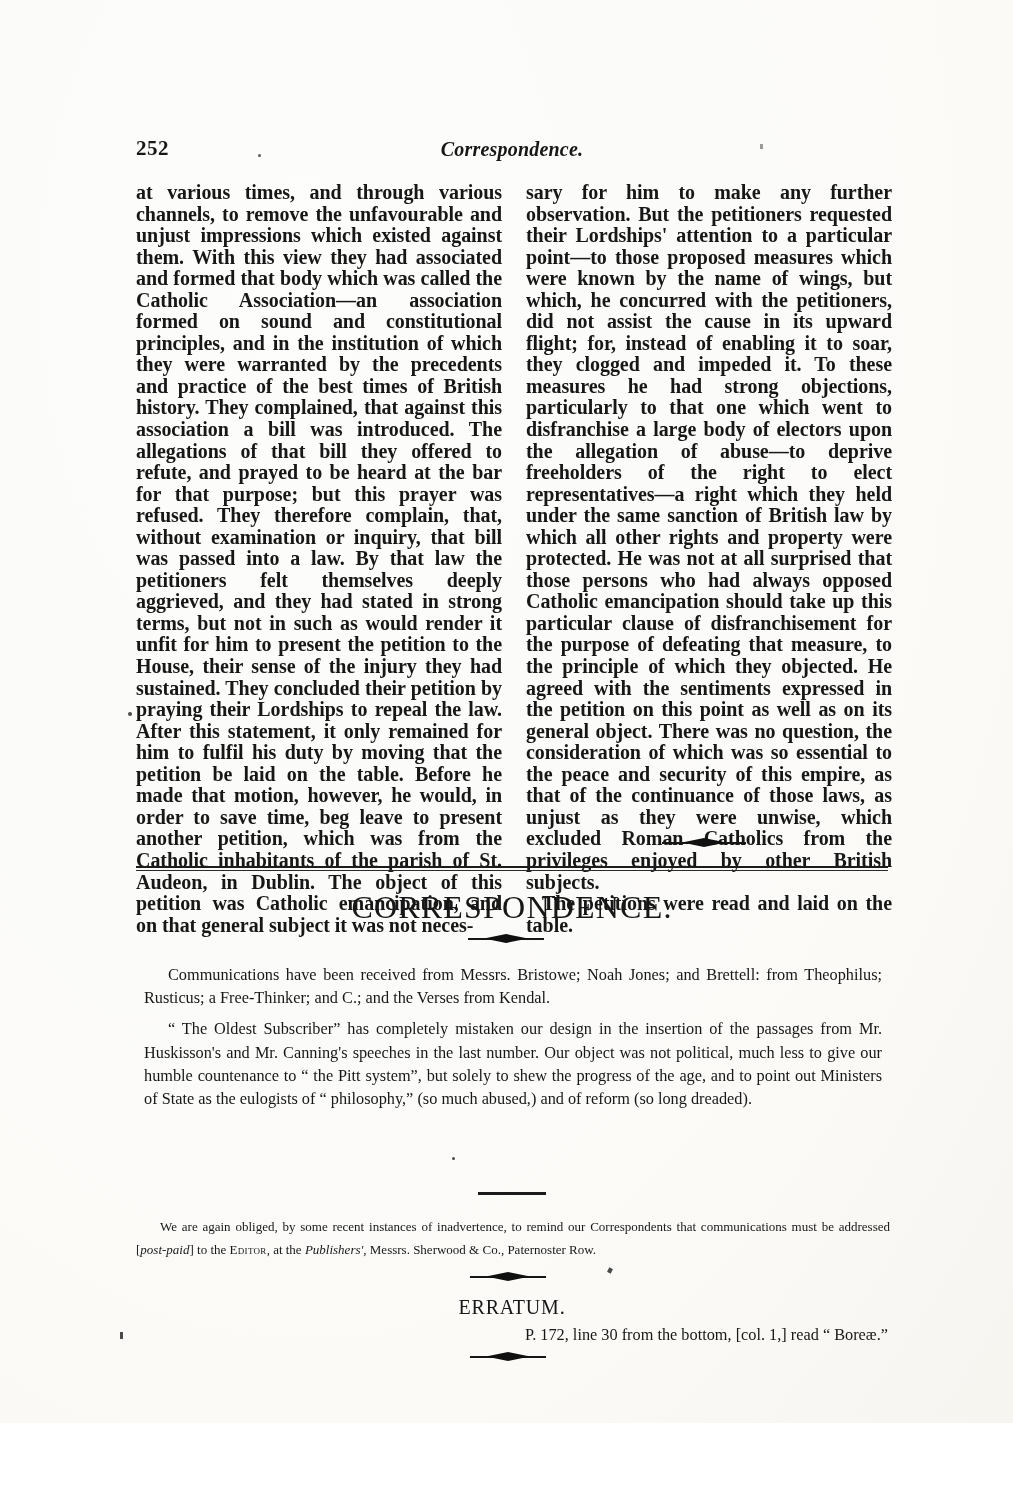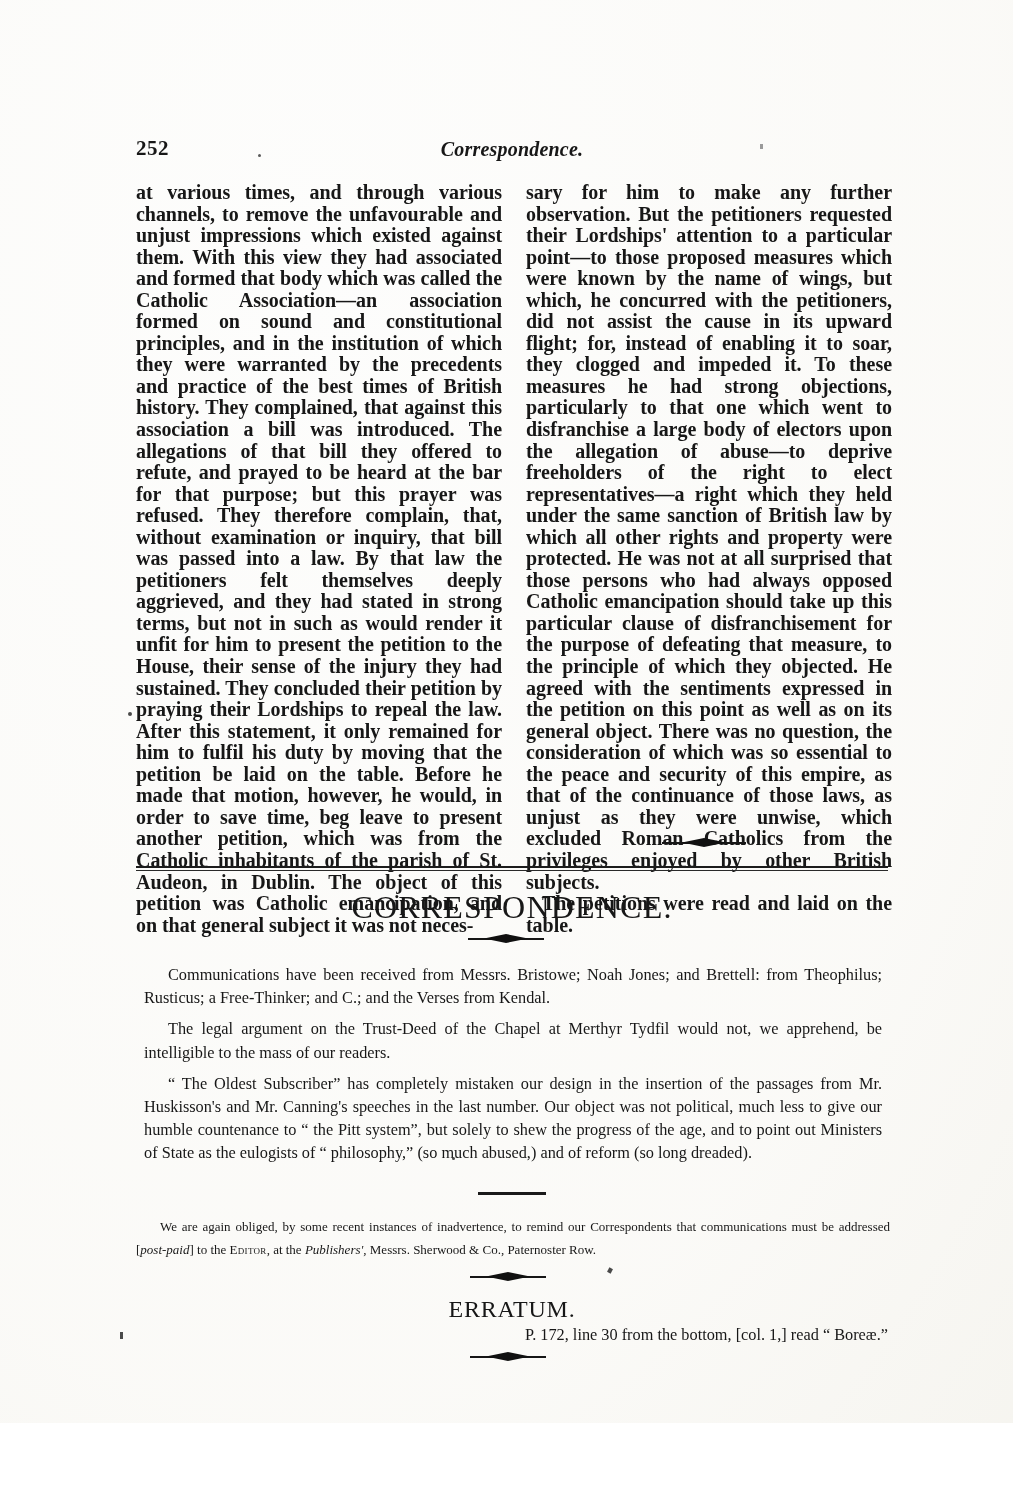--- a/index.html
+++ b/index.html
@@ -222,21 +222,21 @@
     width: 76px;
   }
 
   
   #erratum-title {
     position: absolute;
     left: 136px;
     top: 1296px;
     width: 752px;
     text-align: center;
-    font-size: 24px;
+    font-size: 20px;
     letter-spacing: 0.8px;
   }
   #erratum-body {
     position: absolute;
     left: 136px;
     top: 1324px;
     width: 752px;
     text-align: right;
     font-size: 16.3px;
     line-height: 22px;
@@ -284,21 +284,20 @@
   <div id="double-rule">
     <div class="r1"></div>
     <div class="r2"></div>
   </div>
 
   <div id="correspondence-title">CORRESPONDENCE.</div>
   <div id="orn-under-title" class="spindle"></div>
 
   <div id="corr-body">
     <p>Communications have been received from Messrs. Bristowe; Noah Jones; and Brettell: from Theophilus; Rusticus; a Free-Thinker; and C.; and the Verses from Kendal.</p>
-    <p>The legal argument on the Trust-Deed of the Chapel at Merthyr Tydfil would not, we apprehend, be intelligible to the mass of our readers.</p>
     <p>“ The Oldest Subscriber” has completely mistaken our design in the insertion of the passages from Mr. Huskisson's and Mr. Canning's speeches in the last number. Our object was not political, much less to give our humble countenance to “ the Pitt system”, but solely to shew the progress of the age, and to point out Ministers of State as the eulogists of “ philosophy,” (so much abused,) and of reform (so long dreaded).</p>
   </div>
 
   <div id="short-rule"></div>
 
   <div id="corr-body-2">
     <p><span>We are again obliged, by some recent instances of inadvertence, to remind our Correspondents that communications must be addressed [</span><i>post-paid</i><span>] to the </span><span class="smallcaps">Editor</span><span>, at the </span><i>Publishers'</i><span>, Messrs. Sherwood &amp; Co., Paternoster Row.</span></p>
   </div>
 
   <div id="orn-after-address" class="spindle"></div>

